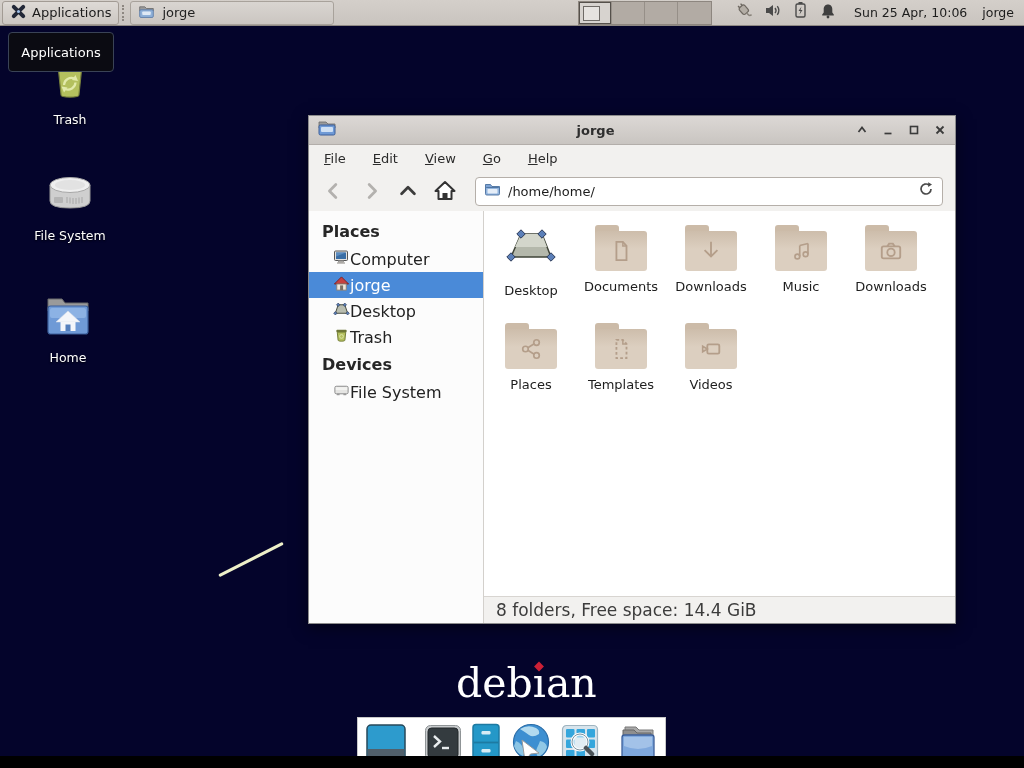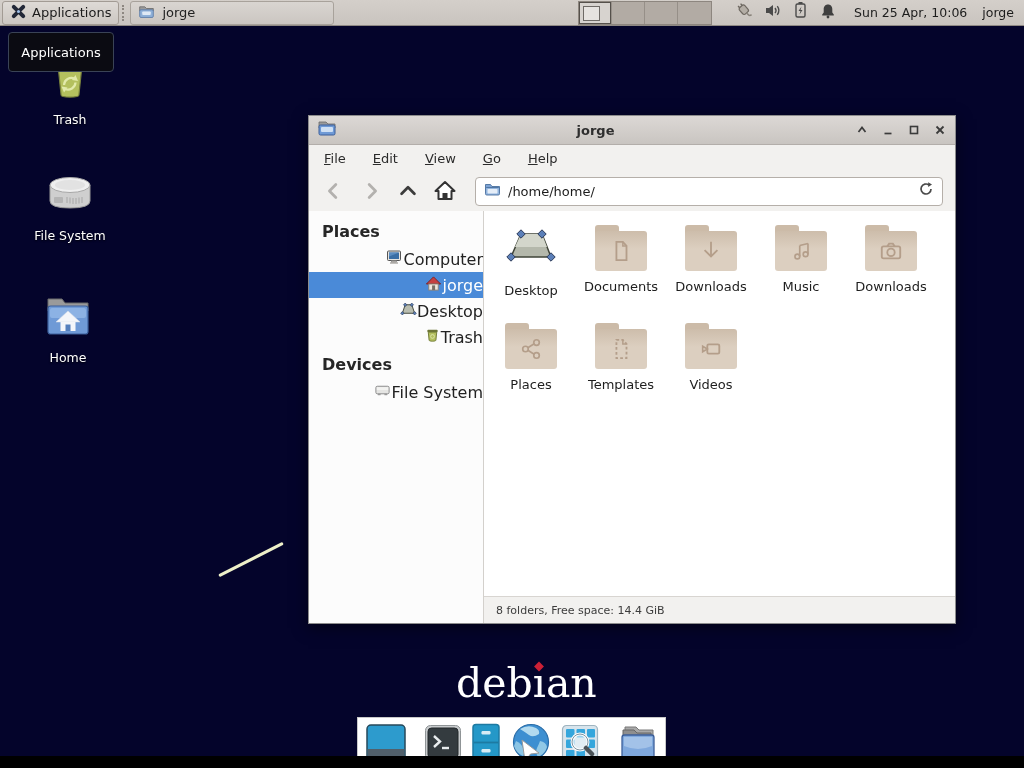--- a/index.html
+++ b/index.html
@@ -69,37 +69,37 @@
     border-radius:3px;}
   .pathbar{flex:1;height:29px;margin-left:10px;background:#fff;
     border:1px solid #b5afa9;border-radius:4px;display:flex;align-items:center;
     padding:0 8px;gap:7px;box-sizing:border-box;}
   .path-text{flex:1;font-size:13px;color:#1b1b1b;}
   .win-body{flex:1;display:flex;min-height:0;background:#fff;}
   
   .sidebar{width:175px;flex:0 0 175px;background:#fcfcfc;border-right:1px solid #d3d0cc;
     box-sizing:border-box;padding-top:6px;font-size:16px;color:#222;}
   .side-header{font-weight:bold;color:#262626;padding:5px 0 5px 13px;}
-  .side-row{height:26px;display:flex;align-items:center;padding-left:24px;cursor:default;justify-content:flex-end;}
+  .side-row{height:26px;display:flex;align-items:center;padding-left:24px;cursor:default;}
   .side-row.selected{background:#4a8ad8;color:#fff;}
   
   .main-pane{flex:1;display:flex;flex-direction:column;min-width:0;}
   .files{flex:1;display:grid;grid-template-columns:repeat(5,90px);
     align-content:start;justify-items:center;row-gap:25px;padding:14px 0 0 2px;}
   .file-item{width:88px;display:flex;flex-direction:column;align-items:center;cursor:default;}
   .file-label{margin-top:8px;font-size:13px;color:#1e1e1e;white-space:nowrap;}
   
   .ficon{position:relative;width:52px;height:46px;}
   .ficon .tab{position:absolute;left:0;top:0;width:24px;height:12px;
     background:#ccbba8;border-radius:3px 3px 0 0;}
   .ficon .fbody{position:absolute;left:0;top:6px;right:0;bottom:0;
     background:linear-gradient(#cdbdab,#dccfc0 45%);border-radius:3px;
     display:flex;align-items:center;justify-content:center;}
   .statusbar{flex:0 0 26px;background:#f2f1ef;border-top:1px solid #d8d5d1;
-    display:flex;align-items:center;padding-left:12px;font-size:11px;color:#3c3c3c;}
+    display:flex;align-items:center;padding-left:12px;font-size:17px;color:#3c3c3c;}
   
   .dock{position:absolute;left:357px;top:717px;width:309px;height:51px;
     background:#fff;border:1px solid #c9c9c9;box-sizing:border-box;z-index:15;
     display:flex;align-items:center;gap:9px;padding:0 8px;}
   .dock-sep{width:1px;height:38px;background:#b9b9b9;}
   .dock-item{display:flex;align-items:center;justify-content:center;cursor:default;}
 </style>
 </head>
 <body>
 

